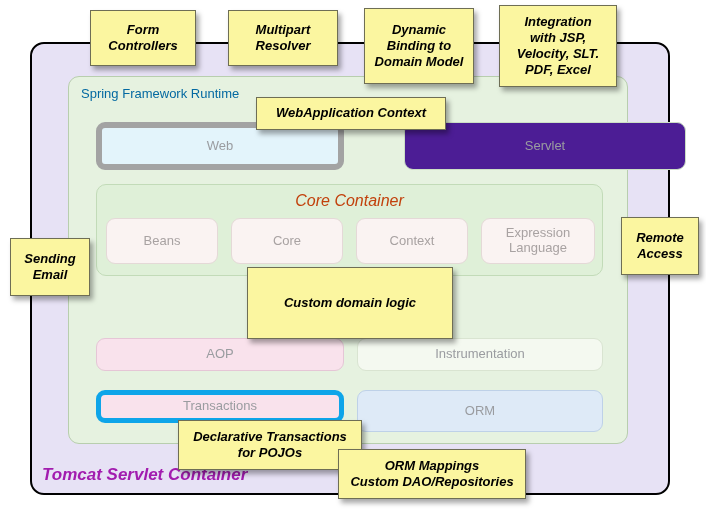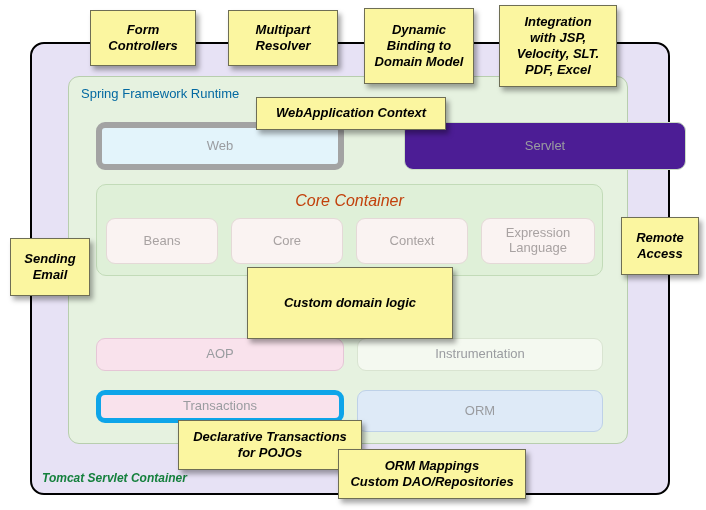--- a/index.html
+++ b/index.html
@@ -3,21 +3,21 @@
 <meta charset="utf-8">
 <style>
   html,body { margin:0; padding:0; background:#ffffff; font-family:"Liberation Sans", sans-serif; }
   .canvas { position:relative; width:706px; height:510px; background:#ffffff; overflow:hidden; }
 
   .abs { position:absolute; box-sizing:border-box; }
 
   
   .outer-box { left:30px; top:42px; width:640px; height:453px;
     background:#E7E2F5; border:2px solid #000; border-radius:14px; }
-  .outer-label { left:10px; bottom:8px; font-size:12px; font-weight:bold; font-style:italic; color:#15803d; }
+  .outer-label { left:10px; bottom:8px; font-size:17px; font-weight:bold; font-style:italic; color:#a21caf; }
 
   
   .runtime-box { left:36px; top:32px; width:560px; height:368px;
     background:#E6F2E0; border:1px solid #B8CEAE; border-radius:11px; }
   .runtime-label { left:12px; top:9px; font-size:13px; color:#0369a1; }
 
   
   .module { border-radius:9px; display:flex; align-items:center; justify-content:center;
     text-align:center; font-size:13px; color:#9A9CA0; white-space:pre-line; line-height:1.15; }
 

